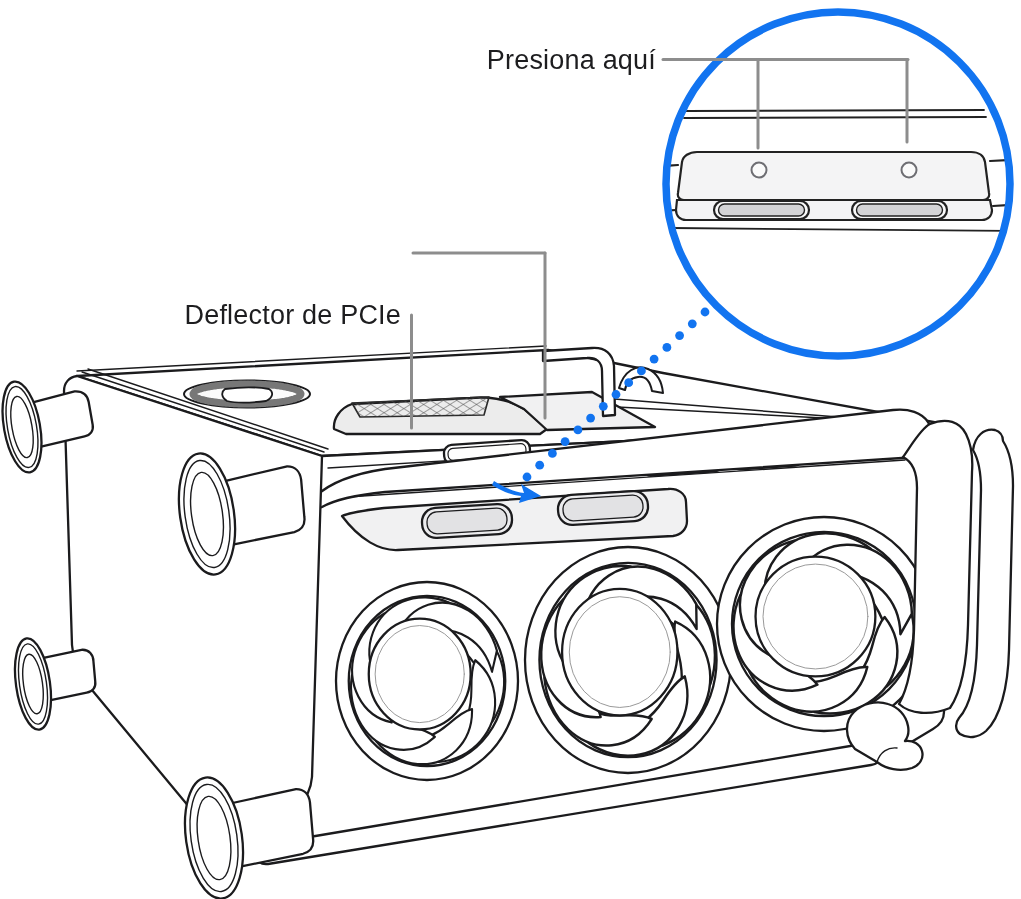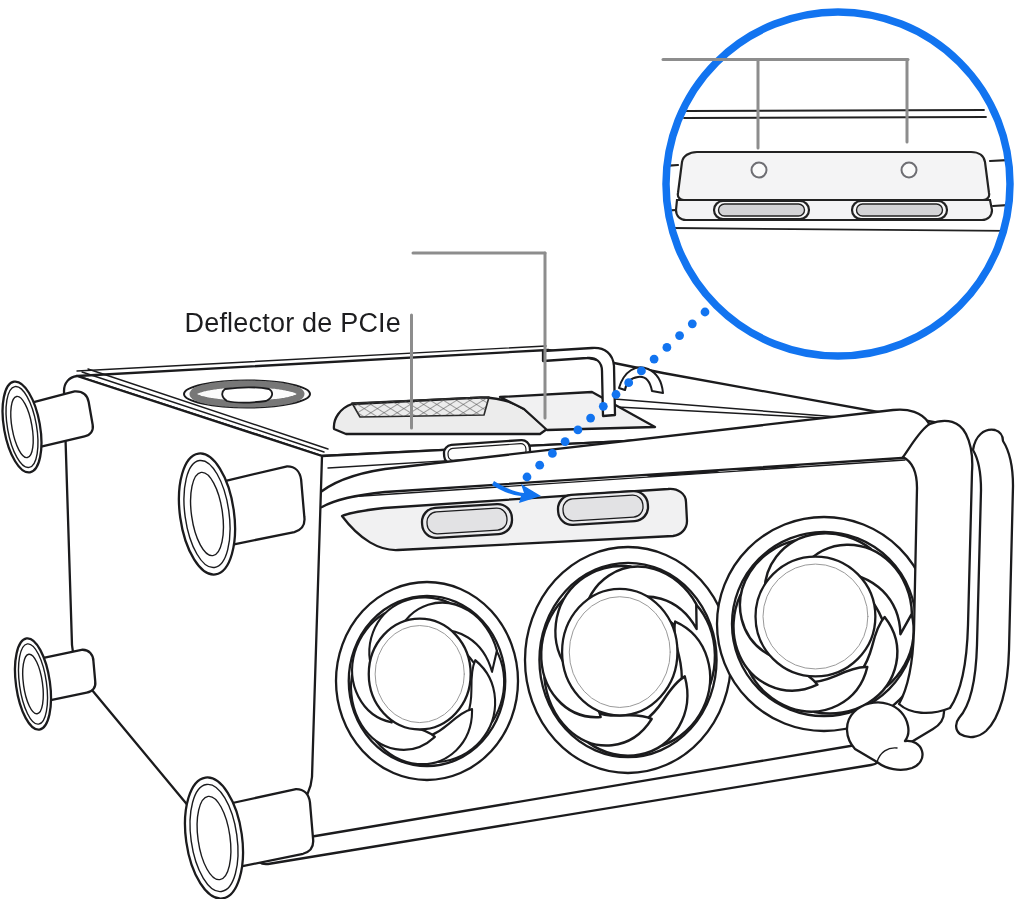--- a/index.html
+++ b/index.html
@@ -14,21 +14,21 @@
   .callout-label{
     position:absolute;
     font-size:27px;
     line-height:30px;
     color:#1d1d1f;
     white-space:nowrap;
     letter-spacing:.2px;
   }
   .label-press{top:45px;right:365px;}
   .label-dimm{top:239px;right:617px;}
-  .label-pcie{top:308px;right:620px;}
+  .label-pcie{top:300px;right:620px;}
 </style>
 </head>
 <body>
 
 <div class="canvas">
 
 <svg width="1021" height="899" viewBox="0 0 1021 899">
   <defs>
     <path id="blade" d="M 2 -57 C 32 -74 66 -60 79 -30 C 86 -14 86 5 80 21 L 63 35 C 74 5 62 -26 28 -41 C 16 -46 6 -52 2 -57 Z"></path>
     <pattern id="hatchA" width="7" height="7" patternUnits="userSpaceOnUse" patternTransform="rotate(58)">
@@ -259,14 +259,15 @@
         <circle cx="590.6" cy="418.1" r="4.4"></circle>
     <circle cx="577.9" cy="429.9" r="4.4"></circle>
         <circle cx="565.1" cy="441.6" r="4.4"></circle>
     <circle cx="552.4" cy="453.4" r="4.4"></circle>
         <circle cx="539.7" cy="465.2" r="4.4"></circle>
     <circle cx="527" cy="477" r="4.4"></circle>
   </g>
   <path fill="#1274F0" d="M494,481 C505,488 515,492 524,493 L521,484 L541,496 L519,503 L521,496 C510,495 500,490 492,485 Z"></path>
 </svg>
 
+  <div class="callout-label label-press">Presiona aquí</div>
   <div class="callout-label label-pcie">Deflector de PCIe</div>
 </div>
 
 </body></html>

